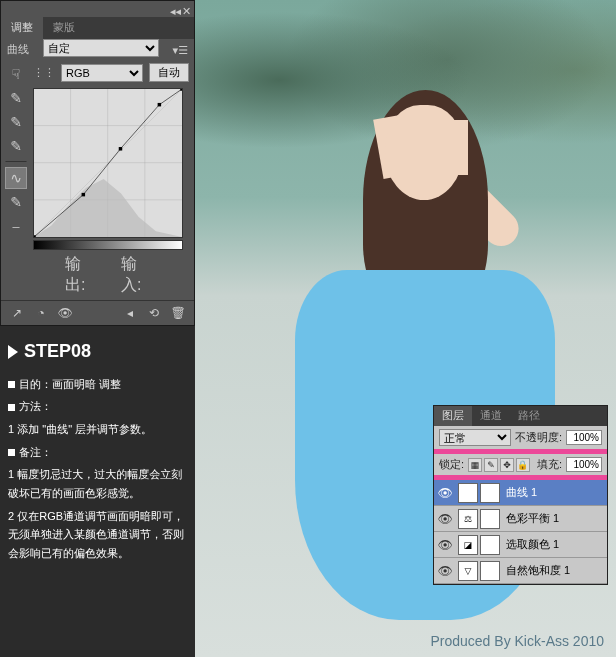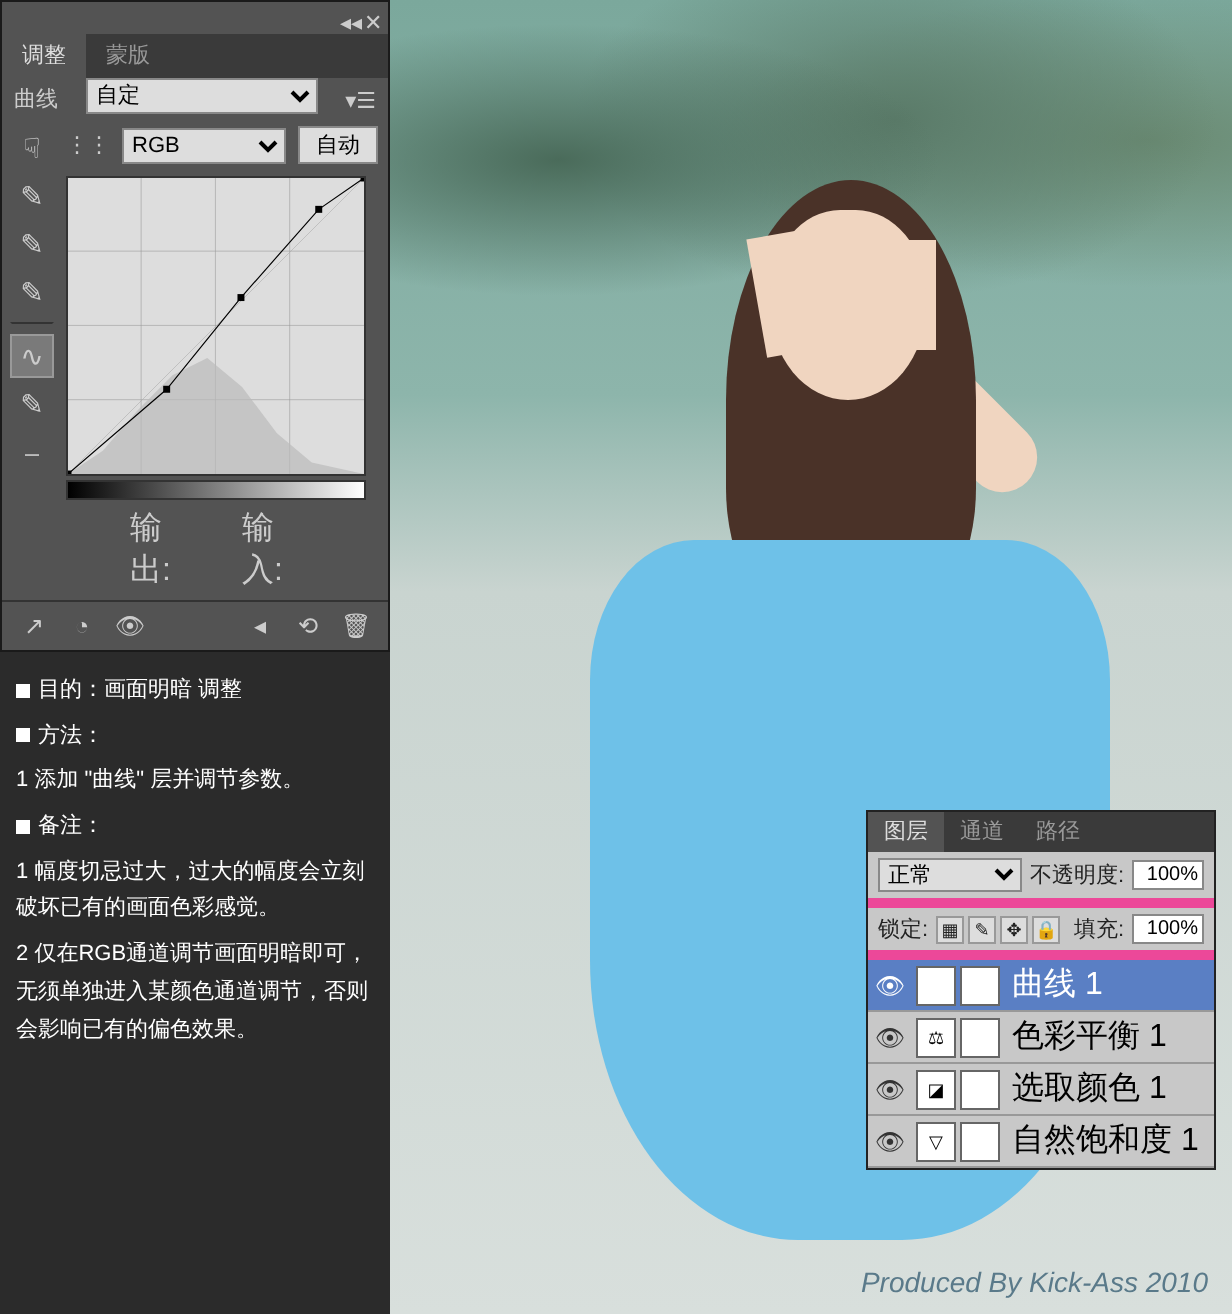--- a/index.html
+++ b/index.html
@@ -37,38 +37,38 @@
 .tutorial p{margin-bottom:4px}
 .photo{position:absolute;left:195px;top:0;width:421px;height:657px;background:linear-gradient(180deg,#7ba89c 0%,#8db5ab 30%,#c9d4d0 45%,#d8dfdc 100%)}
 .trees{position:absolute;top:0;left:0;right:0;height:200px;background:radial-gradient(ellipse at 20% 40%,#4a6b5a 0%,transparent 40%),radial-gradient(ellipse at 60% 30%,#5a7a68 0%,transparent 45%),radial-gradient(ellipse at 90% 35%,#6a8a72 0%,transparent 40%)}
 .figure{position:absolute;left:120px;top:85px;width:240px;height:520px}
 .face{position:absolute;left:70px;top:20px;width:78px;height:95px;background:#f0d5c0;border-radius:45% 45% 50% 50%}
 .hair{position:absolute;left:48px;top:5px;width:125px;height:220px;background:#4a3228;border-radius:50% 50% 30% 30%}
 .hair::before{content:"";position:absolute;left:15px;top:25px;width:50px;height:60px;background:#f0d5c0;border-radius:0 0 50% 0;transform:rotate(-10deg)}
 .hair::after{content:"";position:absolute;right:20px;top:30px;width:45px;height:55px;background:#f0d5c0;border-radius:0 0 0 50%}
 .dress{position:absolute;left:-20px;top:185px;width:260px;height:350px;background:#6ec1e8;border-radius:20% 20% 40% 40%}
 .arm{position:absolute;left:135px;top:45px;width:35px;height:130px;background:#f0d5c0;border-radius:20px;transform:rotate(-45deg)}
-.credit{position:absolute;bottom:8px;right:12px;font-size:14px;color:#5a7a8a;font-style:italic}
+.credit{position:absolute;bottom:8px;right:12px;font-size:14px;color:#5a7a8a;}
 .layers-panel{position:absolute;right:8px;top:405px;width:175px;background:#535353;border:1px solid #222}
 .lp-tabs{display:flex;background:#3a3a3a;height:20px}
 .lp-tab{padding:2px 8px;font-size:11px;color:#999;cursor:pointer}
 .lp-tab.active{background:#535353;color:#ddd}
 .lp-row{display:flex;align-items:center;padding:3px 5px;gap:4px;font-size:11px;color:#222;background:#c8c8c8;border-bottom:5px solid #ec4899}
 .lp-row select{width:70px;height:17px}
 .lp-input{width:36px;height:15px;font-size:10px;background:#fff;border:1px solid #888;text-align:right;padding-right:2px}
 .lock-icons{display:flex;gap:2px}
 .lock-icons span{width:14px;height:14px;background:#ddd;border:1px solid #999;display:flex;align-items:center;justify-content:center;font-size:9px}
 .layer-list{background:#c8c8c8}
 .layer{display:flex;align-items:center;height:26px;border-bottom:1px solid #999;cursor:pointer}
 .layer.sel{background:#5a7fc4;color:#fff}
 .eye{width:22px;display:flex;justify-content:center;font-size:12px;color:#333}
 .layer.sel .eye{color:#fff}
 .thumb{width:20px;height:20px;background:#fff;border:1px solid #666;margin:0 2px;display:flex;align-items:center;justify-content:center;font-size:9px}
 .mask{width:20px;height:20px;background:#fff;border:1px solid #666;margin-right:4px}
-.lname{font-size:16px;padding-left:2px}
+.lname{font-size:11px;padding-left:2px}
 </style>
 </head>
 <body>
 
 <div class="panel adj-panel">
   <div class="adj-top">
     <span>◂◂</span>
     <span>✕</span>
   </div>
   <div class="tabs">
@@ -129,20 +129,21 @@
     <span class="bi">↗</span>
     <span class="bi">◔</span>
     <span class="bi">👁</span>
     <span class="bi" style="margin-left:auto">◂</span>
     <span class="bi">⟲</span>
     <span class="bi">🗑</span>
   </div>
 </div>
 
 <div class="tutorial">
+  <div class="step-title"><span class="tri"></span><span>STEP08</span></div>
   <p><span class="sq"></span><span>目的：</span><span>画面明暗 调整</span></p>
   <p><span class="sq"></span><span>方法：</span></p>
   <p>1 <span>添加 "曲线" 层并调节参数。</span></p>
   <p><span class="sq"></span><span>备注：</span></p>
   <p>1 <span>幅度切忌过大，过大的幅度会立刻破坏已有的画面色彩感觉。</span></p>
   <p>2 <span>仅在RGB通道调节画面明暗即可，无须单独进入某颜色通道调节，否则会影响已有的偏色效果。</span></p>
 </div>
 
 <div class="photo">
   <div class="trees"></div>

